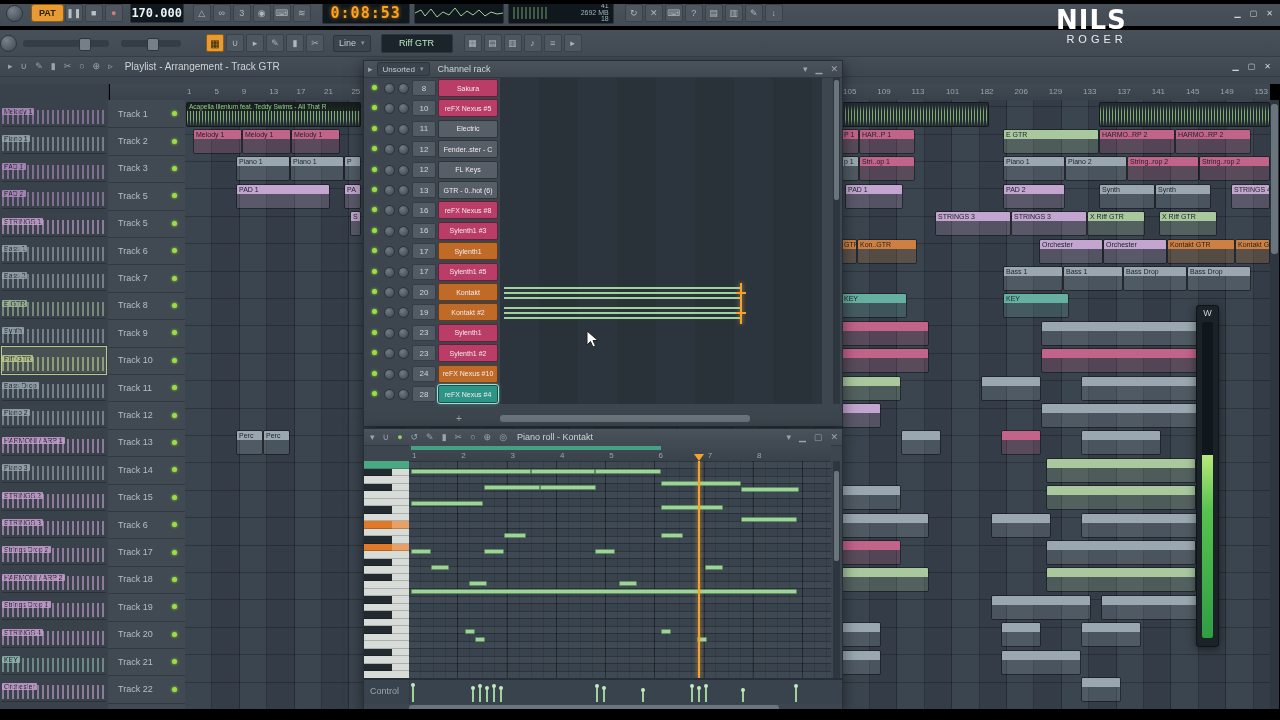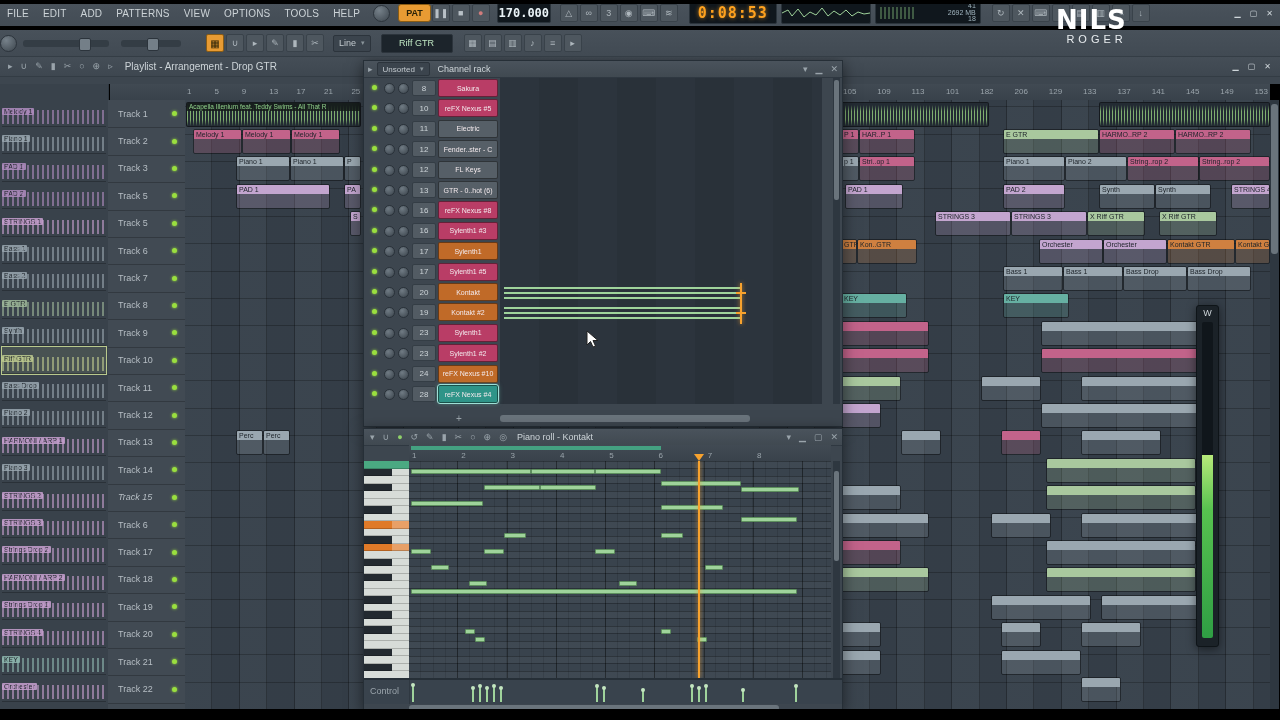--- a/index.html
+++ b/index.html
@@ -128,30 +128,20 @@
   #bar-bottom{left:0;top:709px;width:1280px;height:11px;background:#000;z-index:8;}
 </style>
 </head>
 <body>
 
 <div id="screen">
   <div class="abs" id="bar-top"></div>
   <div class="abs" id="bar-bottom"></div>
 
   <div class="abs" id="tb1">
-    <div id="menu-items" style="display:flex;">
-        <div class="menu-item">FILE</div>
-        <div class="menu-item">EDIT</div>
-        <div class="menu-item">ADD</div>
-        <div class="menu-item">PATTERNS</div>
-        <div class="menu-item">VIEW</div>
-        <div class="menu-item">OPTIONS</div>
-        <div class="menu-item">TOOLS</div>
-        <div class="menu-item">HELP</div>
-      </div>
     <div class="knob" style="margin-left:6px;"></div>
     <div id="pat-btn" style="margin-left:8px;">PAT</div>
     <div class="tbtn">
         <span class="transport-glyph">❚❚</span>
       </div>
     <div class="tbtn">
         <span class="transport-glyph">■</span>
       </div>
     <div class="tbtn">
         <span class="transport-glyph" style="color:#d07c7c;">●</span>
@@ -292,21 +282,21 @@
     <div id="pl-icons" style="display:flex;margin-left:4px;">
         <span class="mini">▸</span>
         <span class="mini">∪</span>
         <span class="mini">✎</span>
         <span class="mini">▮</span>
         <span class="mini">✂</span>
         <span class="mini">○</span>
         <span class="mini">⊕</span>
         <span class="mini">▹</span>
       </div>
-    <div id="pl-title">Playlist - Arrangement - Drop GTR</div>
+    <div id="pl-title">Playlist - Arrangement - Track GTR</div>
     <div style="flex:1;"></div>
     <div id="pl-win-controls" style="display:flex;margin-right:6px;">
         <div class="winbtn">▁</div>
         <div class="winbtn">▢</div>
         <div class="winbtn">✕</div>
       </div>
   </div>
   <div class="abs" id="pl-subbar"></div>
 
   <div class="abs" id="ruler">
@@ -408,21 +398,21 @@
         <div class="led"></div>
       </div>
       <div class="trk" style="top: 328.8px;">
         <span class="nm">Track 13</span>
         <div class="led"></div>
       </div>
       <div class="trk" style="top: 356.2px;">
         <span class="nm">Track 14</span>
         <div class="led"></div>
       </div>
-      <div class="trk" style="top: 383.6px; font-style: italic;">
+      <div class="trk" style="top: 383.6px;">
         <span class="nm">Track 15</span>
         <div class="led"></div>
       </div>
       <div class="trk" style="top: 411px;">
         <span class="nm">Track 6</span>
         <div class="led"></div>
       </div>
       <div class="trk" style="top: 438.4px;">
         <span class="nm">Track 17</span>
         <div class="led"></div>

